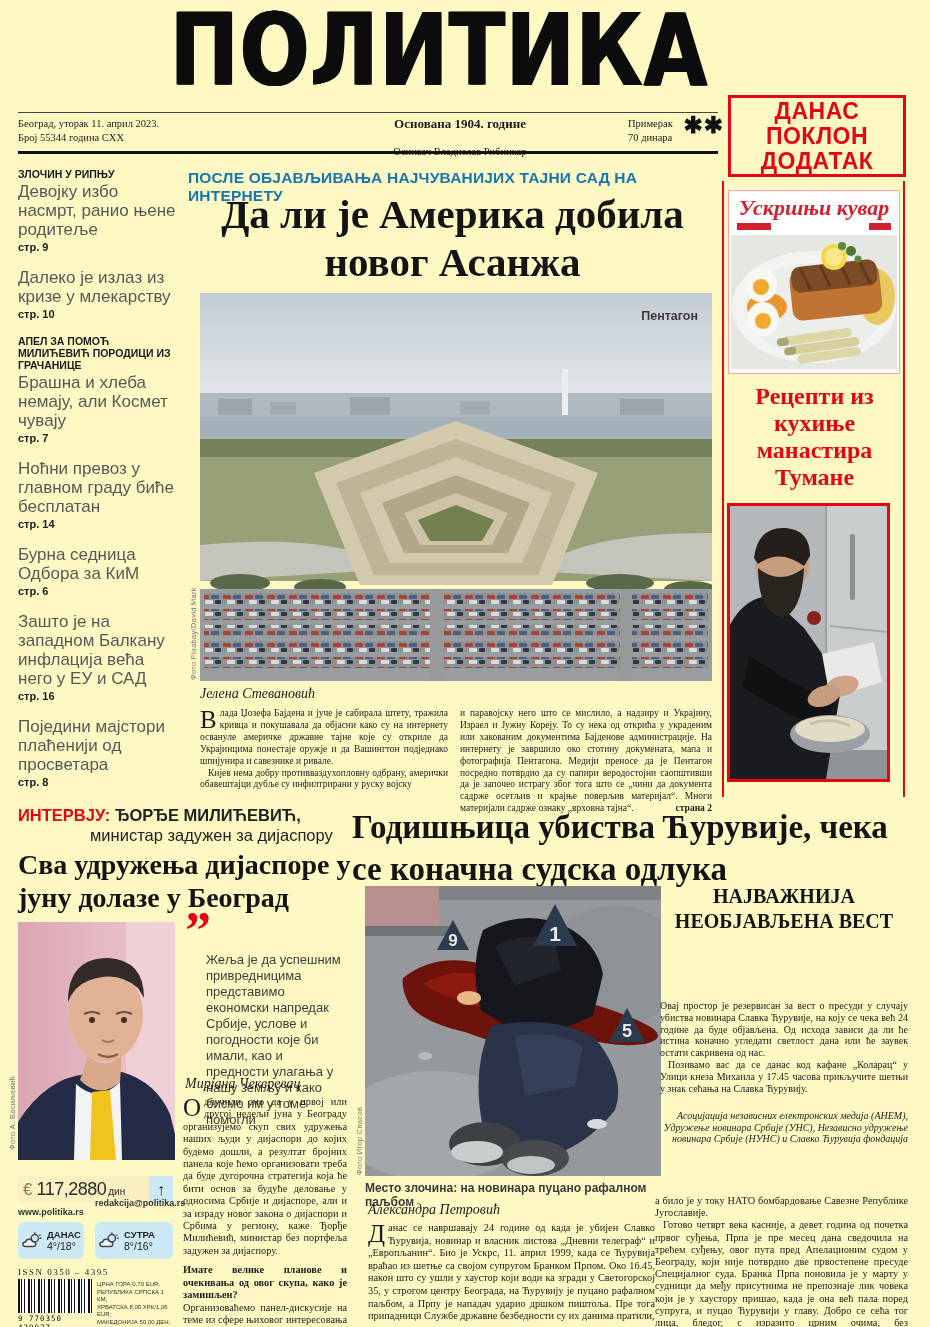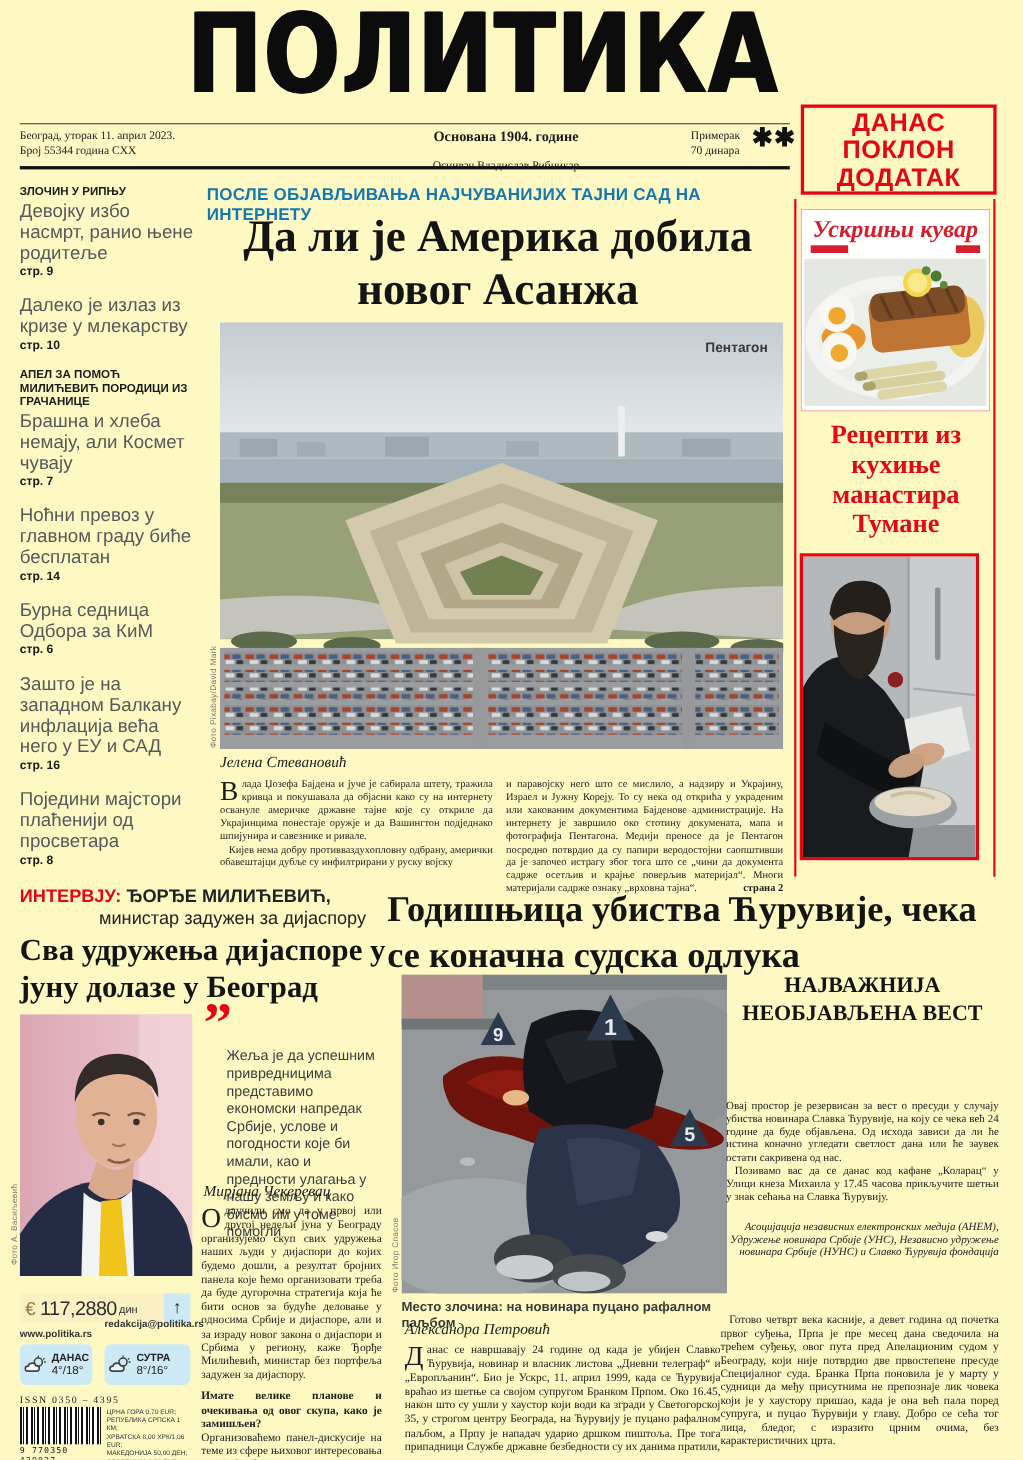--- a/index.html
+++ b/index.html
@@ -400,20 +400,21 @@
     <div>Овај простор је резервисан за вест о пресуди у случају убиства новинара Славка Ћурувије, на коју се чека већ 24 године да буде објављена. Од исхода зависи да ли ће истина коначно угледати светлост дана или ће заувек остати сакривена од нас.</div>
     <div class="p2">Позивамо вас да се данас код кафане „Коларац“ у Улици кнеза Михаила у 17.45 часова прикључите шетњи у знак сећања на Славка Ћурувију.</div>
   </div>
   <div class="abs cu-box-sign">Асоцијација независних електронских медија (АНЕМ), Удружење новинара Србије (УНС), Независно удружење новинара Србије (НУНС) и Славко Ћурувија фондација</div>
 
   <div class="abs byline by-cu">Александра Петровић</div>
   <div class="abs bodytxt cu-left">
     <span class="dropcap">Д</span><span>анас се навршавају 24 године од када је убијен Славко Ћурувија, новинар и власник листова „Дневни телеграф“ и „Европљанин“. Био је Ускрс, 11. април 1999, када се Ћурувија враћао из шетње са својом супругом Бранком Прпом. Око 16.45, након што су ушли у хаустор који води ка згради у Светогорској 35, у строгом центру Београда, на Ћурувију је пуцано рафалном паљбом, а Прпу је нападач ударио дршком пиштоља. Пре тога припадници Службе државне безбедности су их данима пратили,</span>
   </div>
   <div class="abs bodytxt cu-right">
+    <div>а било је у току НАТО бомбардовање Савезне Републике Југославије.</div>
     <div class="p2">
       <span>Готово четврт века касније, а девет година од почетка првог суђења, Прпа је пре месец дана сведочила на трећем суђењу, овог пута пред Апелационим судом у Београду, који није потврдио две првостепене пресуде Специјалног суда. Бранка Прпа поновила је у марту у судници да међу присутнима не препознаје лик човека који је у хаустору пришао, када је она већ пала поред супруга, и пуцао Ћурувији у главу. Добро се сећа тог лица, бледог, с изразито црним очима, без карактеристичних црта.</span>
       
     </div>
   </div>
 
   <div class="abs euro">
     <span class="euro-sym">€</span>
     <span class="euro-val">117,2880</span>
     <span class="euro-unit">дин</span>

